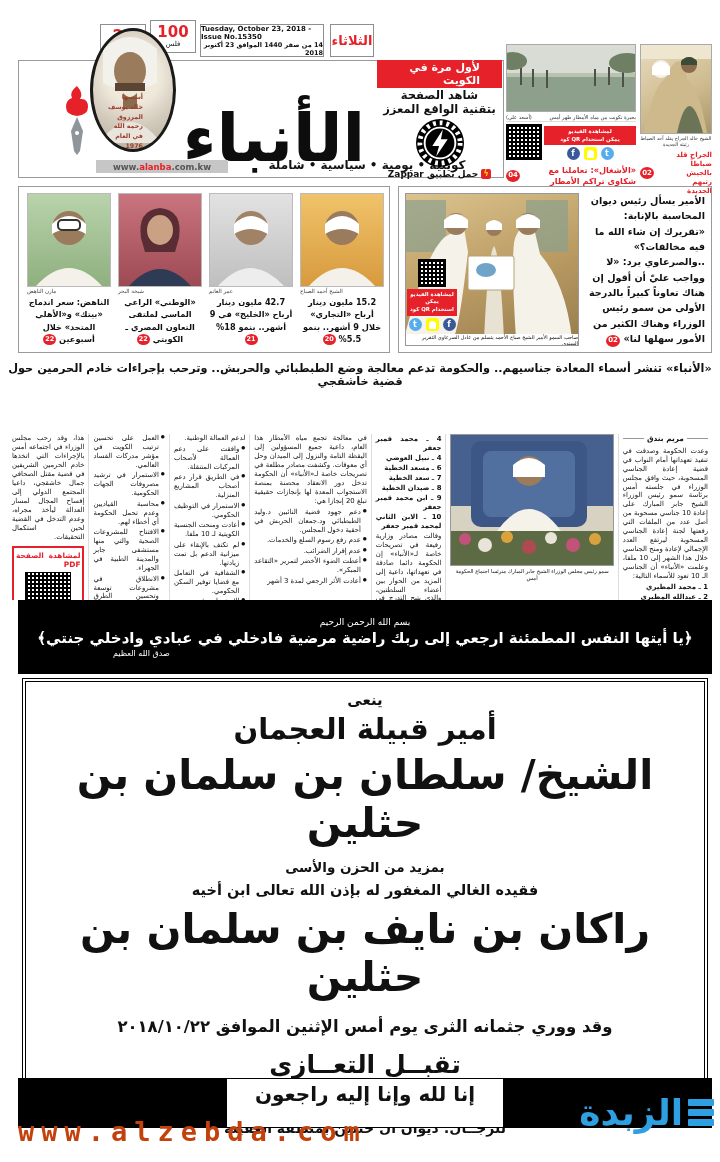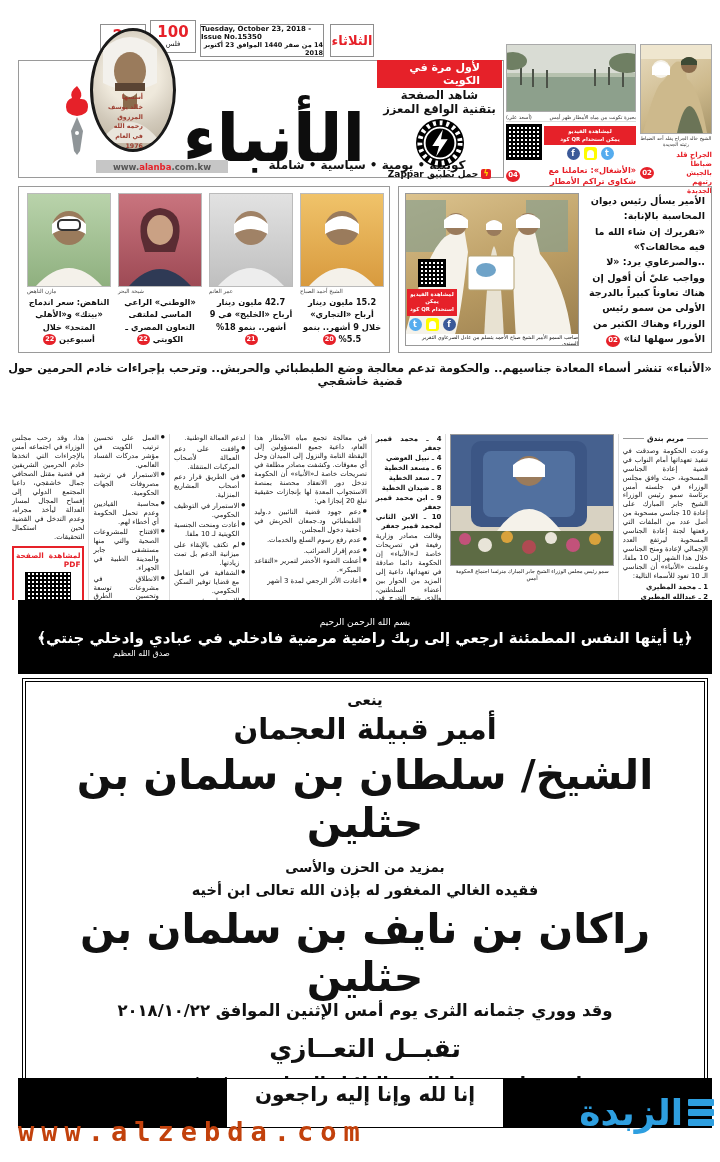--- a/index.html
+++ b/index.html
@@ -108,21 +108,21 @@
   .verse{font-size:15px;font-weight:bold;direction:rtl;}
   .sadaqa{font-size:8px;direction:rtl;align-self:flex-start;margin-left:95px;}
   .obit-box{left:22px;top:678px;width:686px;height:422px;border:1px solid #000;box-shadow:inset 0 0 0 2px #fff,inset 0 0 0 3px #000;box-sizing:border-box;
     display:flex;flex-direction:column;align-items:center;text-align:center;direction:rtl;padding-top:12px;}
   .ob-announce{font-size:15px;font-weight:bold;}
   .ob-title{font-size:29px;font-weight:900;margin-top:3px;}
   .ob-name{font-size:41px;font-weight:900;margin-top:5px;}
   .ob-grief{font-size:13.5px;font-weight:bold;margin-top:12px;}
   .ob-intro{font-size:14.5px;font-weight:bold;margin-top:7px;}
   .ob-name2{font-size:41px;font-weight:900;margin-top:7px;}
-  .ob-burial{font-size:16.5px;font-weight:bold;margin-top:0;}
+  .ob-burial{font-size:16.5px;font-weight:bold;margin-top:16px;}
   .ob-cond-title{font-size:25px;font-weight:900;margin-top:14px;}
   .ob-cond-day{font-size:18px;font-weight:900;margin-top:10px;}
   .ob-cond-place{font-size:14px;font-weight:bold;margin-top:10px;}
   .closing-strip{left:18px;top:1078px;width:694px;height:50px;background:#000;display:flex;justify-content:center;}
   .closing-inner{background:#fff;border:1px solid #000;padding:3px 28px;font-size:20px;font-weight:900;direction:rtl;}
   
   .wm-url{left:18px;top:1116px;font-size:27px;font-weight:bold;color:#c2410c;letter-spacing:7px;z-index:9;font-family:"DejaVu Sans Mono","Liberation Mono",monospace;}
   .wm-logo{right:6px;top:1092px;z-index:9;display:flex;direction:rtl;align-items:center;gap:5px;color:#2e9fe0;font-weight:900;font-size:36px;}
   .wm-bars{display:flex;flex-direction:column;gap:3px;}
   .wm-bars i{width:26px;height:7px;background:#2e9fe0;display:block;border-radius:1px;}

